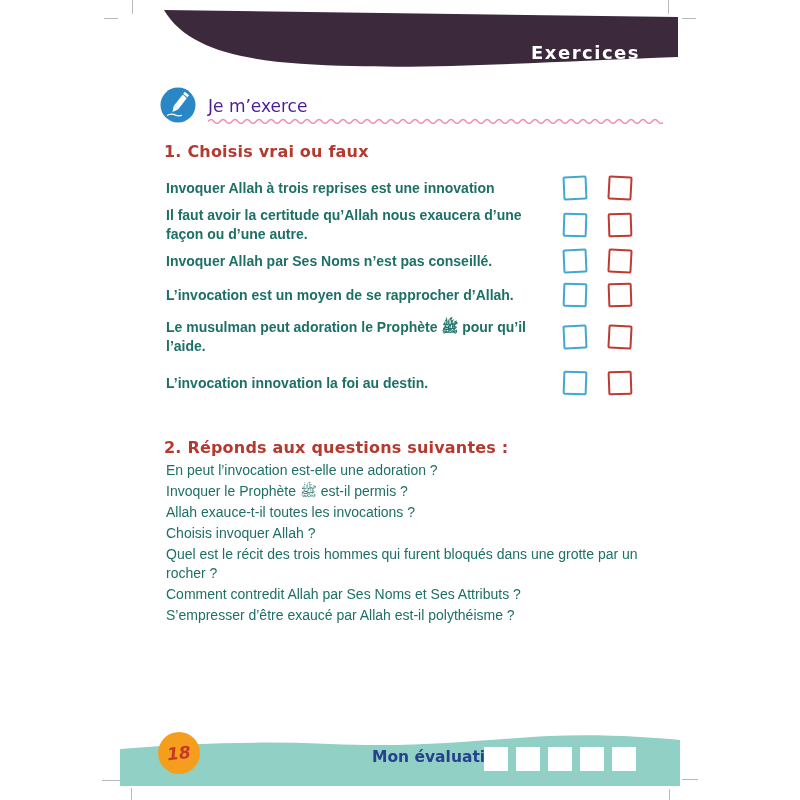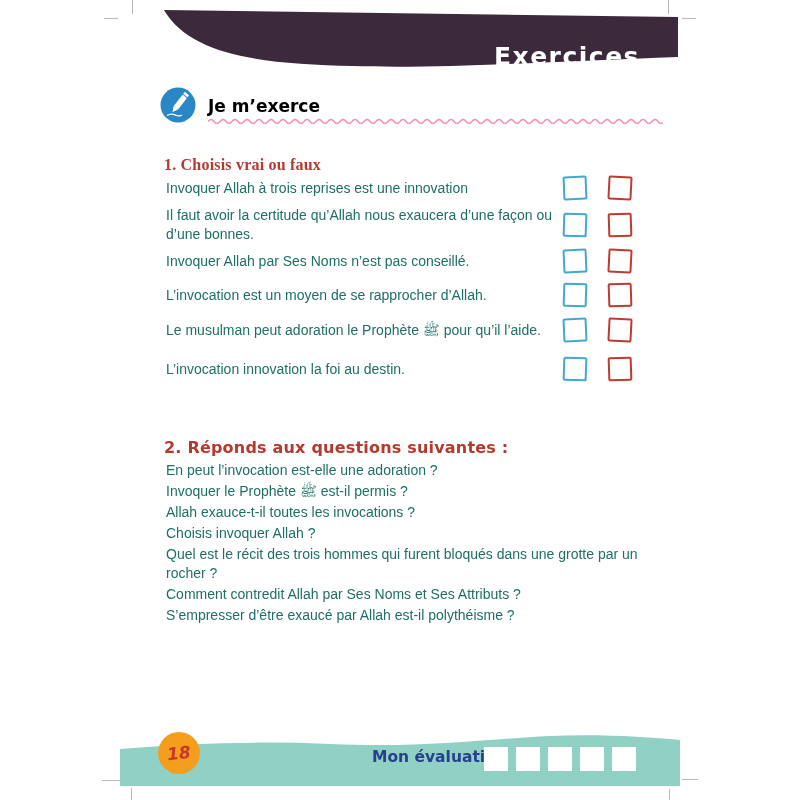--- a/index.html
+++ b/index.html
@@ -7,41 +7,41 @@
     width:800px;height:800px;position:relative;background:#ffffff;
     font-family:"Liberation Sans", sans-serif;overflow:hidden;
   }
   
   .crop{position:absolute;background:#b9b9b9;}
   
   .banner{position:absolute;left:163px;top:8px;width:515px;height:60px;}
   .banner-label{
     position:absolute;right:38px;top:34px;
     color:#ffffff;font-family:"DejaVu Sans", sans-serif;
-    font-size:25px;font-weight:bold;letter-spacing:1.5px;
+    font-size:18px;font-weight:bold;letter-spacing:1.5px;
   }
   
   .intro{position:absolute;left:160px;top:87px;width:505px;}
   .intro-icon{position:absolute;left:0;top:0;width:36px;height:36px;}
   .intro-title{
     position:absolute;left:48px;top:9px;
-    color:#000000;font-family:"DejaVu Sans", sans-serif;
-    font-size:17px;font-weight:bold;
+    color:#4c1d95;font-family:"DejaVu Sans", sans-serif;
+    font-size:17px;font-weight:normal;
   }
   .wavy{position:absolute;left:48px;top:29px;width:455px;height:8px;}
   
   .sec-heading{
     position:absolute;left:164px;
     color:#b5392f;font-family:"DejaVu Sans", sans-serif;
     font-size:16px;font-weight:bold;letter-spacing:.2px;
   }
-  .sec1-heading{top:156px;font-family:Liberation Serif, serif;}
+  .sec1-heading{top:142px;}
   .sec2-heading{top:438px;}
   
-  .tf-list{position:absolute;left:166px;top:176px;width:466px;}
+  .tf-list{position:absolute;left:166px;top:176px;width:466px;font-weight:bold;}
   .tf-row{display:flex;align-items:center;}
   .tf-text{
     width:390px;color:#1e6f66;font-size:14px;line-height:19px;
   }
   .tf-boxes{margin-left:auto;display:flex;gap:21px;}
   .box{width:20px;height:20px;border-radius:2px;display:inline-block;background:#fff;}
   .box.blue{border:2.5px solid #44a7cf;}
   .box.red{border:2.5px solid #bf3a31;}
   .tf-row:nth-child(odd) .box.blue{transform:rotate(-2.5deg);}
   .tf-row:nth-child(odd) .box.red{transform:rotate(3deg);}
@@ -111,21 +111,21 @@
 
 <div class="tf-list">
   <div class="tf-row m1">
     <div class="tf-text">Invoquer Allah à trois reprises est une innovation</div>
     <div class="tf-boxes">
       <span class="box blue"></span>
       <span class="box red"></span>
     </div>
   </div>
   <div class="tf-row m2">
-    <div class="tf-text">Il faut avoir la certitude qu’Allah nous exaucera d’une façon ou d’une bonnes.</div>
+    <div class="tf-text">Il faut avoir la certitude qu’Allah nous exaucera d’une façon ou d’une autre.</div>
     <div class="tf-boxes">
       <span class="box blue"></span>
       <span class="box red"></span>
     </div>
   </div>
   <div class="tf-row m4">
     <div class="tf-text">Invoquer Allah par Ses Noms n’est pas conseillé.</div>
     <div class="tf-boxes">
       <span class="box blue"></span>
       <span class="box red"></span>

